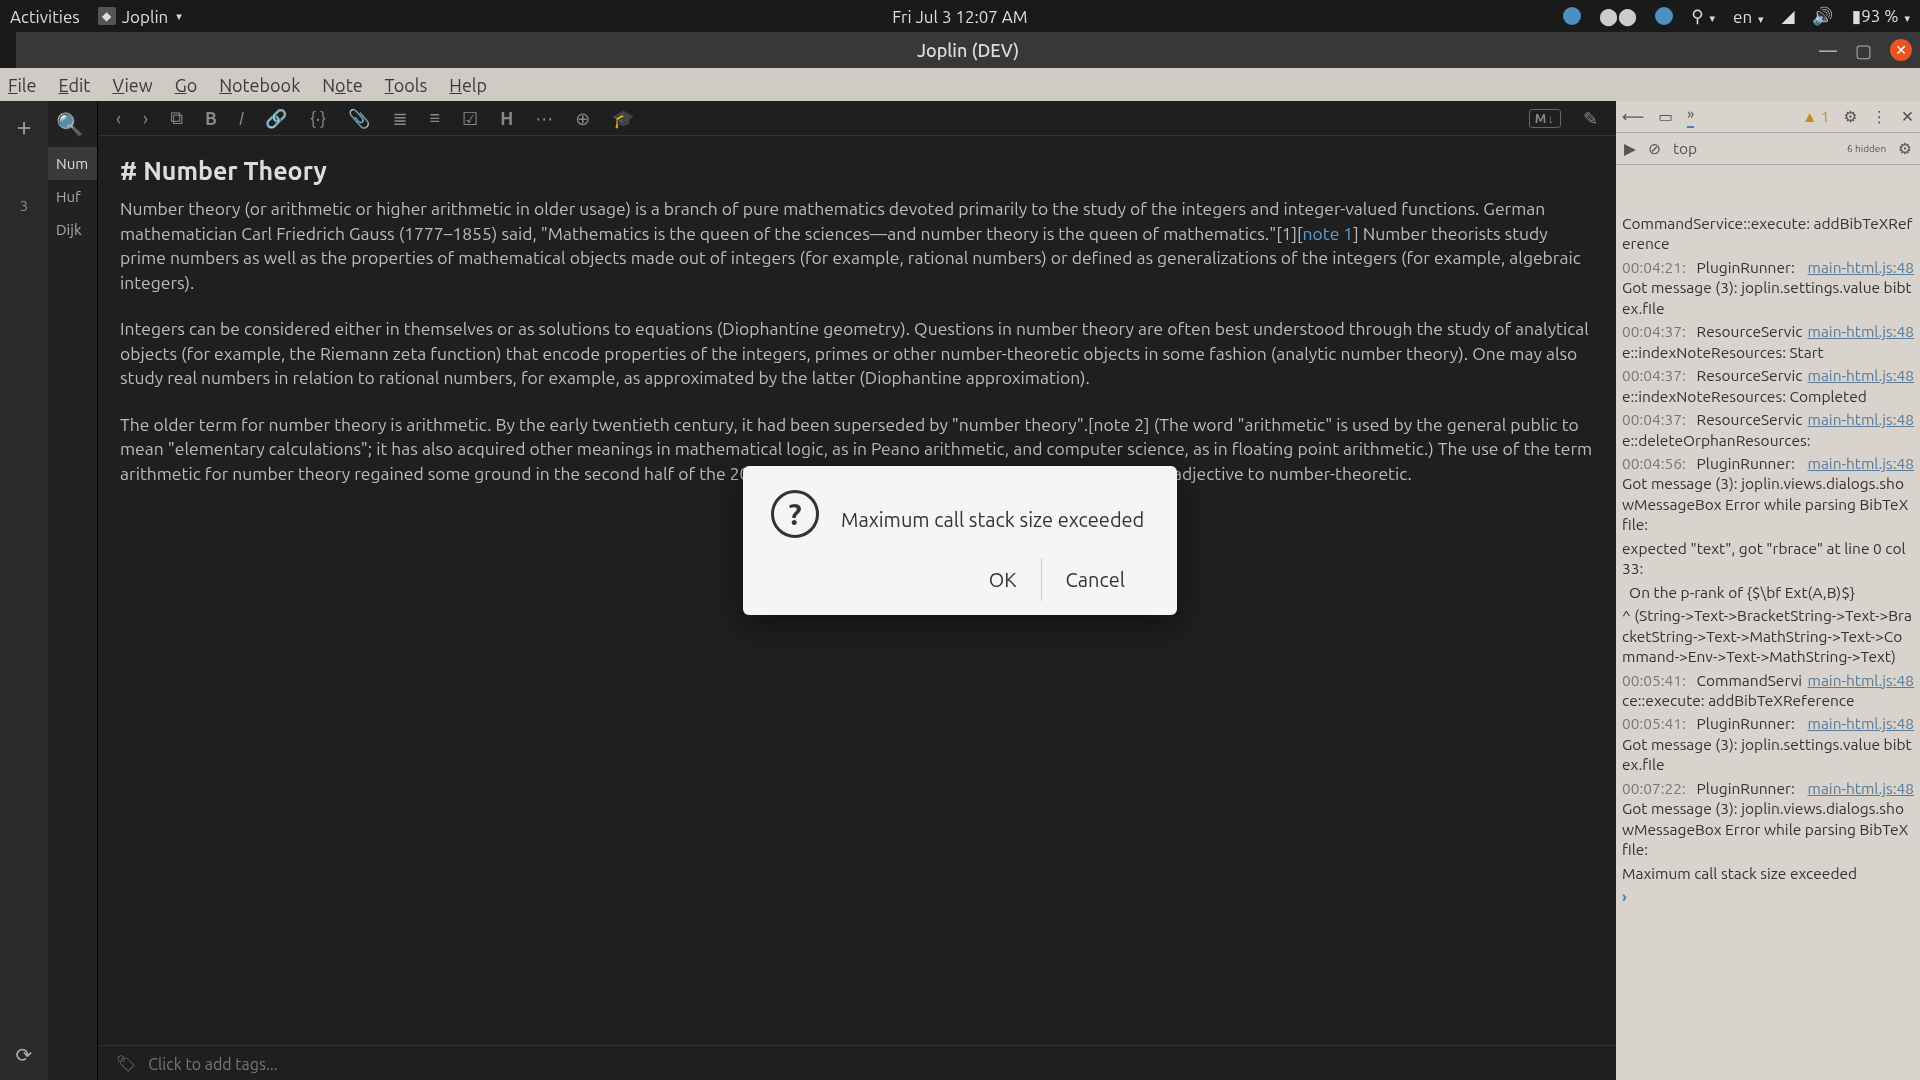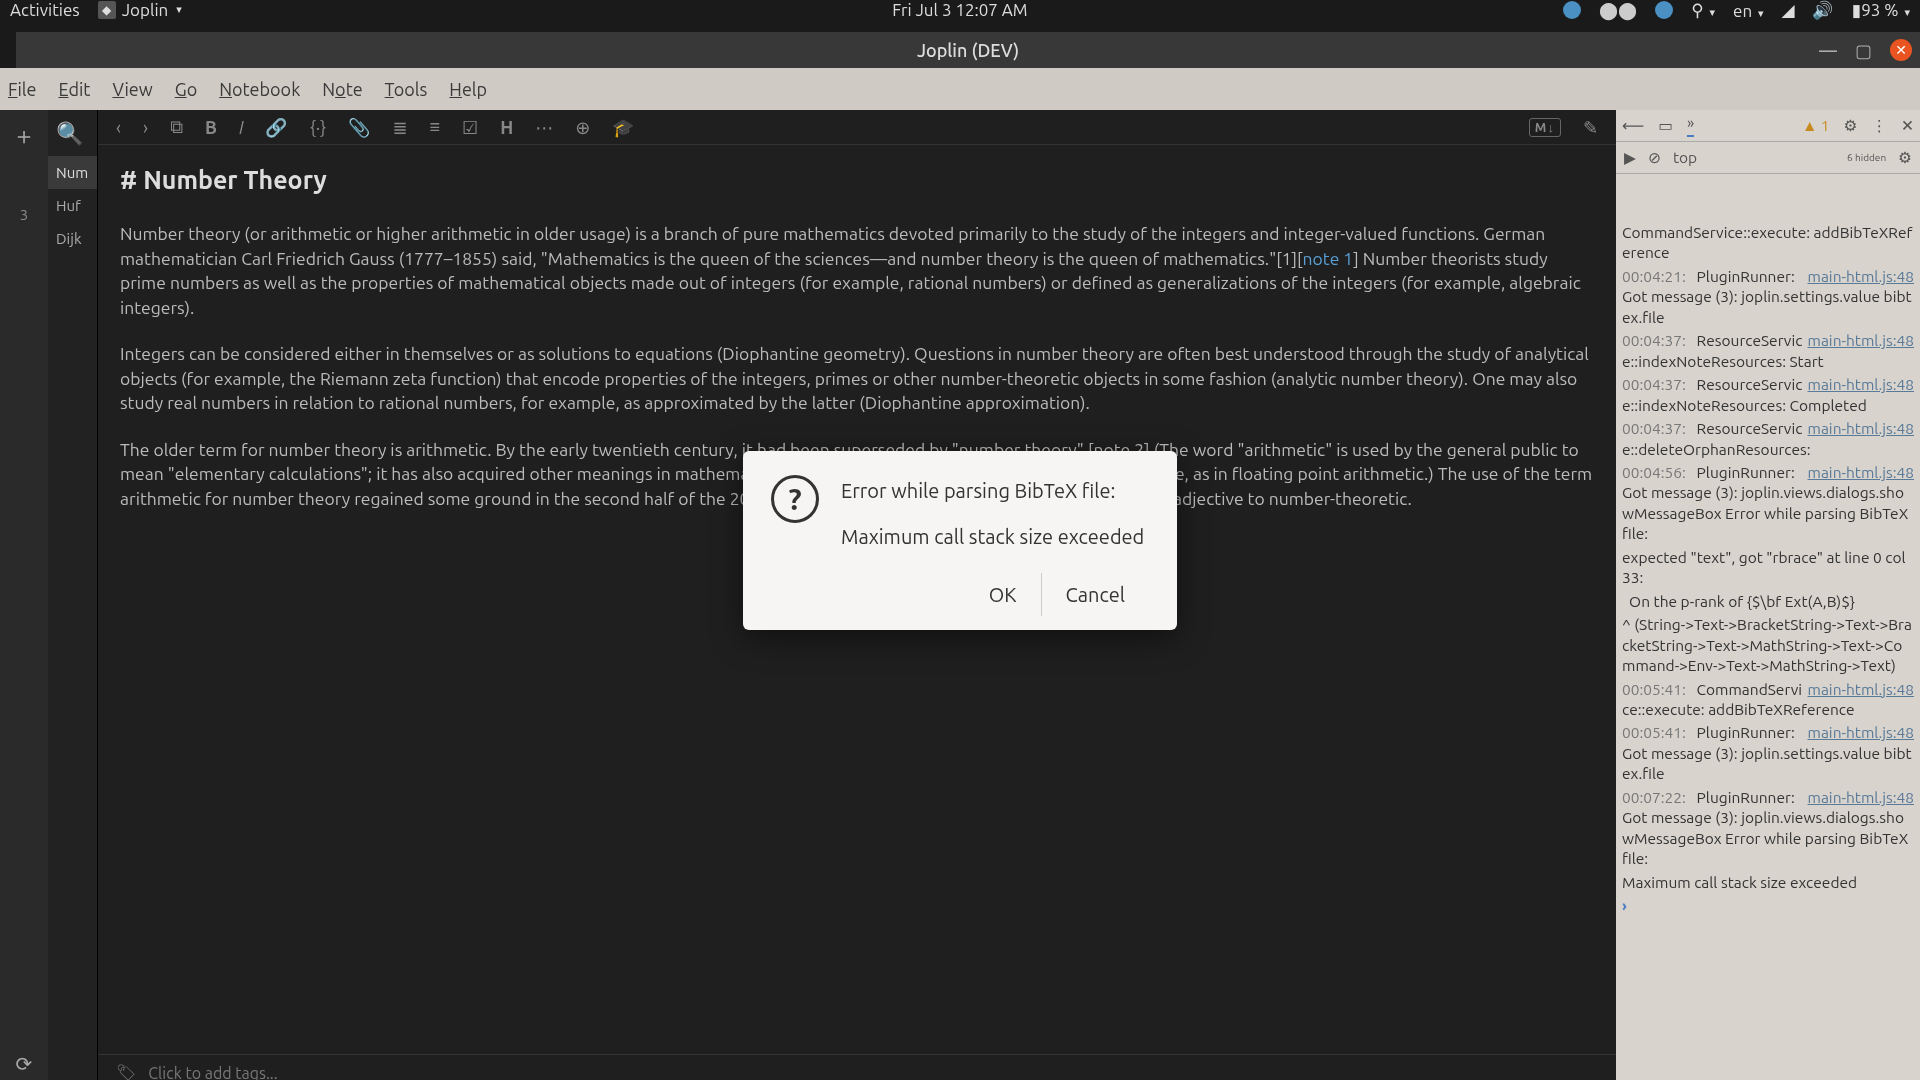--- a/index.html
+++ b/index.html
@@ -1,49 +1,49 @@
 <!DOCTYPE html>
 <html><head>
 <meta charset="utf-8">
 <style>
 *{box-sizing:border-box;margin:0;padding:0;font-family:Ubuntu,Arial,sans-serif;}
 body{width:1920px;height:1080px;background:#1a1a1a;color:#ccc;overflow:hidden;position:relative;font-size:17px;}
-.topbar{height:32px;background:#1a1a1a;display:flex;align-items:flex-start;color:#ddd;font-size:17px;padding:0 10px;}
+.topbar{height:32px;background:#1a1a1a;display:flex;align-items:center;color:#ddd;font-size:17px;padding:0 10px;}
 .topbar-left{display:flex;align-items:center;gap:18px;}
 .topbar-center{position:absolute;left:50%;transform:translateX(-50%);}
 .topbar-right{margin-left:auto;display:flex;align-items:center;gap:18px;}
 .app-indicator{display:flex;align-items:center;gap:6px;}
 .app-indicator .icon-box{width:18px;height:18px;background:#555;border-radius:2px;display:flex;align-items:center;justify-content:center;font-size:12px;}
 .tri{font-size:11px;margin-left:2px;}
 .tray-icon{width:18px;height:18px;border-radius:50%;display:inline-block;}
 .titlebar{height:36px;background:#383838;display:flex;align-items:center;justify-content:center;position:relative;color:#ddd;font-size:18px;font-weight:500;margin-left:16px;}
 .titlebar-controls{position:absolute;right:8px;display:flex;gap:18px;align-items:center;}
 .win-close{width:22px;height:22px;border-radius:50%;background:#e95420;color:#fff;display:flex;align-items:center;justify-content:center;font-size:14px;}
-.menubar{height:42px;background:#cfcac4;display:flex;align-items:center;padding:0 8px;gap:22px;color:#3a3a3a;font-size:18px;}
+.menubar{height:33px;background:#cfcac4;display:flex;align-items:center;padding:0 8px;gap:22px;color:#3a3a3a;font-size:18px;}
 .menubar span{cursor:pointer;}
 .menubar span u{text-decoration:underline;}
 .main{display:flex;height:calc(1080px - 32px - 36px - 32px);}
 .sidebar-left{width:48px;background:#2a2a2a;display:flex;flex-direction:column;align-items:center;padding-top:10px;gap:14px;position:relative;}
 .sidebar-left .plus{font-size:24px;color:#aaa;}
 .sidebar-left .sync{position:absolute;bottom:14px;font-size:20px;color:#aaa;}
 .notelist{width:50px;background:#222;border-right:1px solid #000;overflow:hidden;font-size:15px;color:#aaa;padding-top:10px;}
 .notelist .search-icon{color:#5a8fb8;margin-left:8px;font-size:22px;}
 .notelist .item{padding:8px 8px;white-space:nowrap;overflow:hidden;}
 .notelist .item.active{background:#3a3a3a;color:#ddd;}
 .editor{flex:1;background:#1f1f1f;display:flex;flex-direction:column;position:relative;}
 .note-header{display:flex;align-items:center;padding:10px 18px;gap:14px;}
 .note-title{font-size:24px;font-weight:600;color:#ddd;flex:1;}
 .note-meta{display:flex;align-items:center;gap:14px;color:#888;font-size:16px;}
 .note-meta .globe{font-size:18px;}
 .toolbar{display:flex;align-items:center;padding:6px 18px;gap:22px;color:#888;font-size:18px;border-bottom:1px solid #333;}
 .toolbar .tool{cursor:pointer;}
 .toolbar .spacer{flex:1;}
 .toolbar .md-badge{border:1px solid #666;border-radius:3px;padding:1px 5px;font-size:13px;font-weight:700;letter-spacing:1px;}
 .note-body{padding:18px 22px;color:#bbb;font-size:17.5px;line-height:1.4;overflow:auto;flex:1;}
-.note-body h1{font-size:25px;font-weight:700;color:#ddd;margin-bottom:24px;}
+.note-body h1{font-size:25px;font-weight:700;color:#ddd;margin-bottom:8px;}
 .note-body p{margin-bottom:22px;}
 .note-body .link{color:#5a9fd4;}
 .tagbar{height:36px;display:flex;align-items:center;padding:0 18px;gap:12px;color:#777;font-size:16px;border-top:1px solid #333;}
 .devtools{width:304px;background:#d8d3cd;color:#333;font-family:"DejaVu Sans Mono",monospace;font-size:15.5px;display:flex;flex-direction:column;}
 .dev-tabs{height:32px;display:flex;align-items:center;border-bottom:1px solid #aaa;padding:0 6px;gap:14px;font-family:Ubuntu,Arial,sans-serif;color:#555;}
 .dev-tabs .warn{color:#c78a1f;margin-left:auto;}
 .dev-filter{height:32px;display:flex;align-items:center;border-bottom:1px solid #aaa;padding:0 8px;gap:12px;font-family:Ubuntu,Arial,sans-serif;color:#555;}
 .dev-filter .hidden-count{margin-left:auto;font-size:10px;}
 .console{flex:1;overflow:auto;padding:4px 6px;line-height:1.32;margin-top:45px;}
 .console .entry{margin-bottom:3px;white-space:pre-wrap;word-break:break-all;}
@@ -187,21 +187,20 @@
         <div class="entry"><span class="prompt">›</span></div>
       </div>
   </div>
 </div>
 
 <div class="dialog-overlay">
   <div class="dialog">
     <div class="dialog-top">
       <div class="dialog-icon">?</div>
       <div class="dialog-text">
-        <div>Error while parsing BibTeX file:</div>
         <div style="height:14px"></div>
         <div>Maximum call stack size exceeded</div>
       </div>
     </div>
     <div class="dialog-buttons">
       <button>OK</button>
       <button>Cancel</button>
     </div>
   </div>
 </div>

